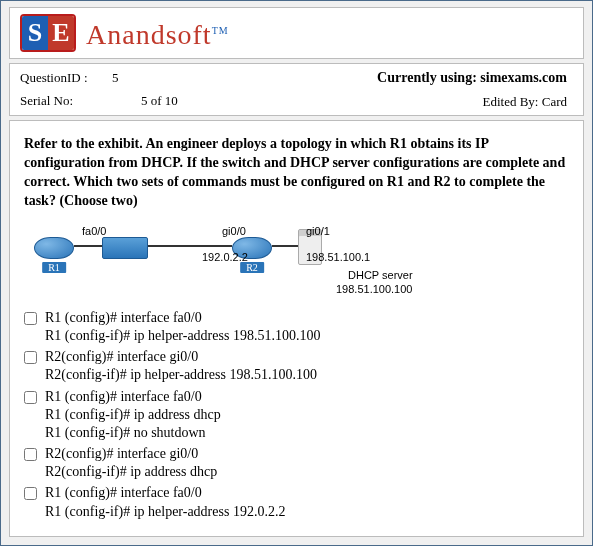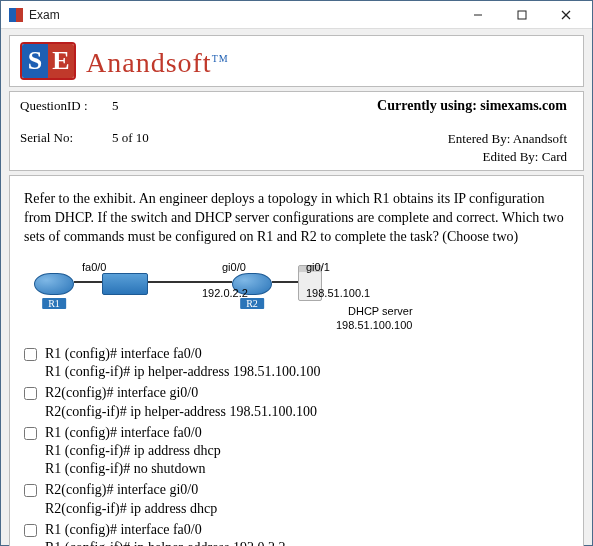--- a/index.html
+++ b/index.html
@@ -20,72 +20,45 @@
   .logo-text { font-family: "Comic Sans MS", cursive; font-size: 28px; color:#c0392b; letter-spacing:1px; position:relative; top:2px;}
   .logo-text sup { font-size:10px; color:#1e5fb3; vertical-align: super; }
   .info-panel { background:#fff; border:1px solid #bcbcbc; padding: 6px 16px 4px 10px; font-family: "Times New Roman", serif; font-size: 13px; color:#000; }
   .info-row1 { display:flex; align-items:center; }
   .info-row1 .qid-label { width: 92px; }
   .info-row1 .qid-val { width: 90px; }
   .info-row1 .flash { padding: 2px 14px; font-size:12px; background:#e9e9e9; border:1px solid #adadad; font-family:"Segoe UI",sans-serif; }
   .info-row1 .flash u { text-decoration: underline; }
   .info-row1 .spacer { flex:1; }
   .info-row1 .using { font-weight:bold; font-family: "Times New Roman", serif; font-size:14px;}
-  .info-row2 { display:flex; align-items:flex-start; margin-top:16px;}
+  .info-row2 { display:flex; align-items:flex-start; margin-top:7px;gap:29px;}
   .info-row2 .sn-label { width:92px; }
   .info-row2 .sn-val { width:90px; }
   .info-row2 .spacer { flex:1; }
   .info-right { text-align:right; font-family:"Times New Roman",serif; font-size:13px; line-height:1.4;}
   .question-panel { background:#fff; border:1px solid #bcbcbc; padding: 14px 14px 10px 14px; font-family:"Times New Roman", serif; font-size:14px; color:#000; flex:1; overflow:hidden;}
-  .qtext { line-height:1.35; margin-bottom:12px; }
+  .qtext { line-height:1.35; margin-bottom:12px;font-weight:bold; }
   .diagram { margin: 4px 0 12px 10px; display:flex; align-items:flex-start; gap:0; position:relative; height:74px;}
   .node { display:flex; flex-direction:column; align-items:center; position:relative;}
   .router { width:40px; height:22px; background: radial-gradient(ellipse at 30% 30%, #7fb8e6, #2a74b8); border-radius: 50%/60%; border:1px solid #1d5a94; position:relative; }
   .router::before, .router::after { content:""; position:absolute; background:#fff; }
   .router-lbl { font-size:10px; color:#fff; position:absolute; bottom:-14px; left:50%; transform:translateX(-50%); background:#2a74b8; padding:0 6px; border-radius:1px;}
   .switch { width:46px; height:22px; background: linear-gradient(#5aa0d8,#2a74b8); border-radius:2px; border:1px solid #1d5a94; }
   .server { width:24px; height:36px; background:#eee; border:1px solid #aaa; border-radius:2px; box-shadow: inset 0 6px 0 #cfcfcf; }
   .link { height:2px; background:#333; margin-top:22px; }
   .dlabel { position:absolute; font-size:11px; font-family:"Segoe UI",sans-serif; color:#000; white-space:nowrap; }
   .answers { display:flex; flex-direction:column; gap:3px; font-family:"Times New Roman",serif; font-size:14px; }
   .answer { display:flex; align-items:flex-start; gap:8px; }
   .answer input[type=checkbox]{ width:13px; height:13px; margin-top:3px; }
   .answer .text { line-height:1.3; }
 </style>
 </head>
 <body>
 
 <div class="window">
-  <div class="titlebar">
-    <span class="ticon">
-      <svg viewBox="0 0 14 14">
-          <rect x="0" y="0" width="7" height="14" fill="#1e5fb3"></rect>
-          <rect x="7" y="0" width="7" height="14" fill="#c0392b"></rect>
-        </svg>
-    </span>
-    <span class="title">Exam</span>
-    <div class="winbtns">
-      <div class="winbtn">
-          <svg width="10" height="10">
-            <line x1="1" y1="5" x2="9" y2="5" stroke="#222" stroke-width="1"></line>
-          </svg>
-        </div>
-      <div class="winbtn">
-          <svg width="10" height="10">
-            <rect x="1" y="1" width="8" height="8" fill="none" stroke="#222" stroke-width="1"></rect>
-          </svg>
-        </div>
-      <div class="winbtn">
-          <svg width="10" height="10">
-            <line x1="1" y1="1" x2="9" y2="9" stroke="#222" stroke-width="1.2"></line>
-            <line x1="9" y1="1" x2="1" y2="9" stroke="#222" stroke-width="1.2"></line>
-          </svg>
-        </div>
-    </div>
-  </div>
 
   <div class="content">
 
     <div class="logo-panel">
       <div class="logo-mark">
         <div class="logo-s">S</div>
         <div class="logo-e">E</div>
       </div>
       <div class="logo-text"><span>Anandsoft</span><sup>TM</sup></div>
     </div>
@@ -95,21 +68,20 @@
         <span class="qid-label">QuestionID :</span>
         <span class="qid-val">5</span>
         <span class="spacer"></span>
         <span class="using">Currently using: simexams.com</span>
       </div>
       <div class="info-row2">
         <span class="sn-label">Serial No:</span>
         <span class="sn-val">5 of 10</span>
         <span class="spacer"></span>
         <div class="info-right">
-          <div>Entered By: Anandsoft</div>
           <div>Edited By: Card</div>
         </div>
       </div>
     </div>
 
     <div class="question-panel">
       <div class="qtext">Refer to the exhibit. An engineer deploys a topology in which R1 obtains its IP configuration from DHCP. If the switch and DHCP server configurations are complete and correct. Which two sets of commands must be configured on R1 and R2 to complete the task? (Choose two)</div>
 
       <div class="diagram">
         <div class="node" style="margin-top:14px;">

